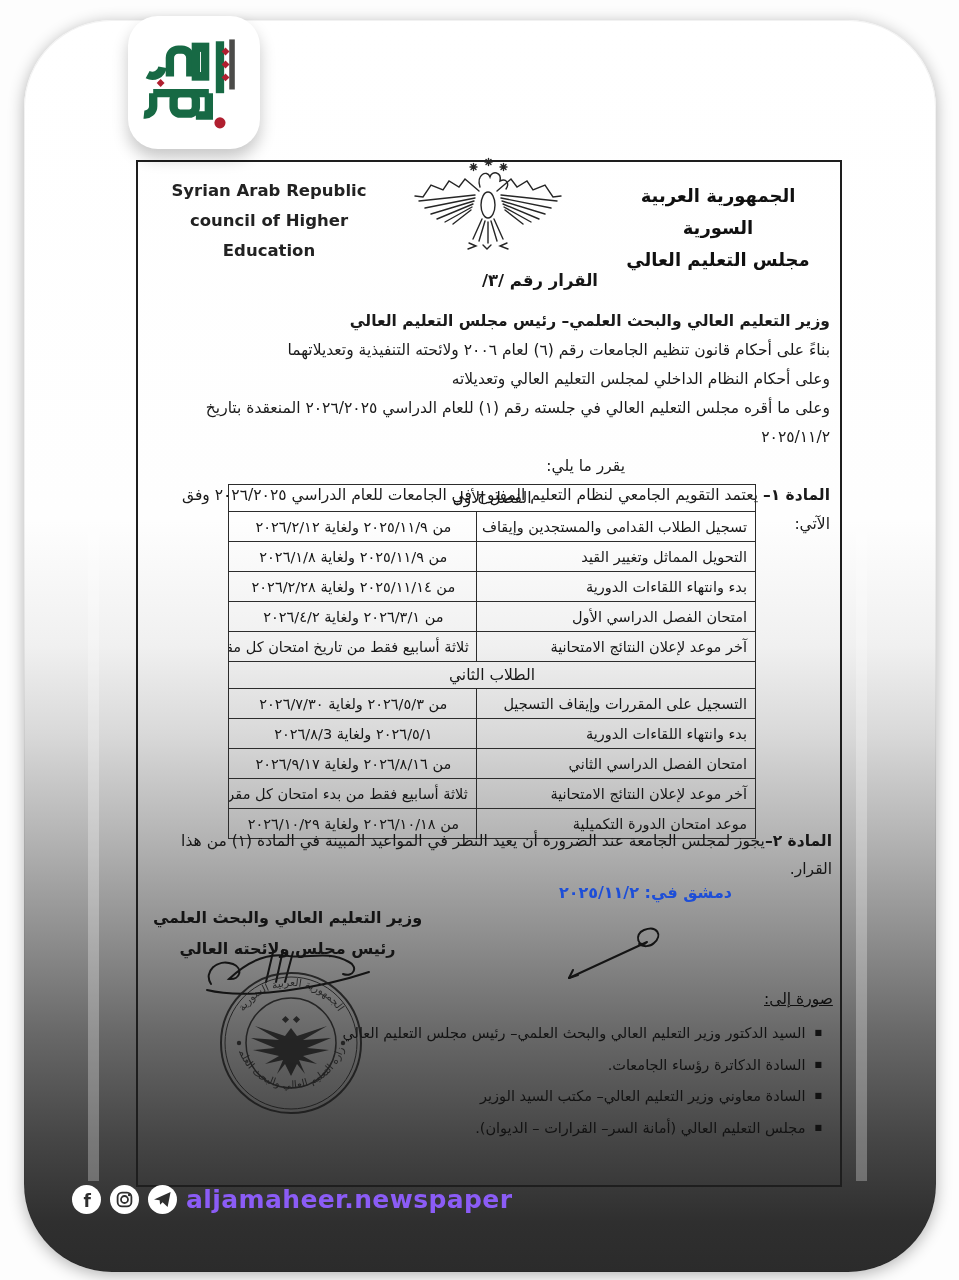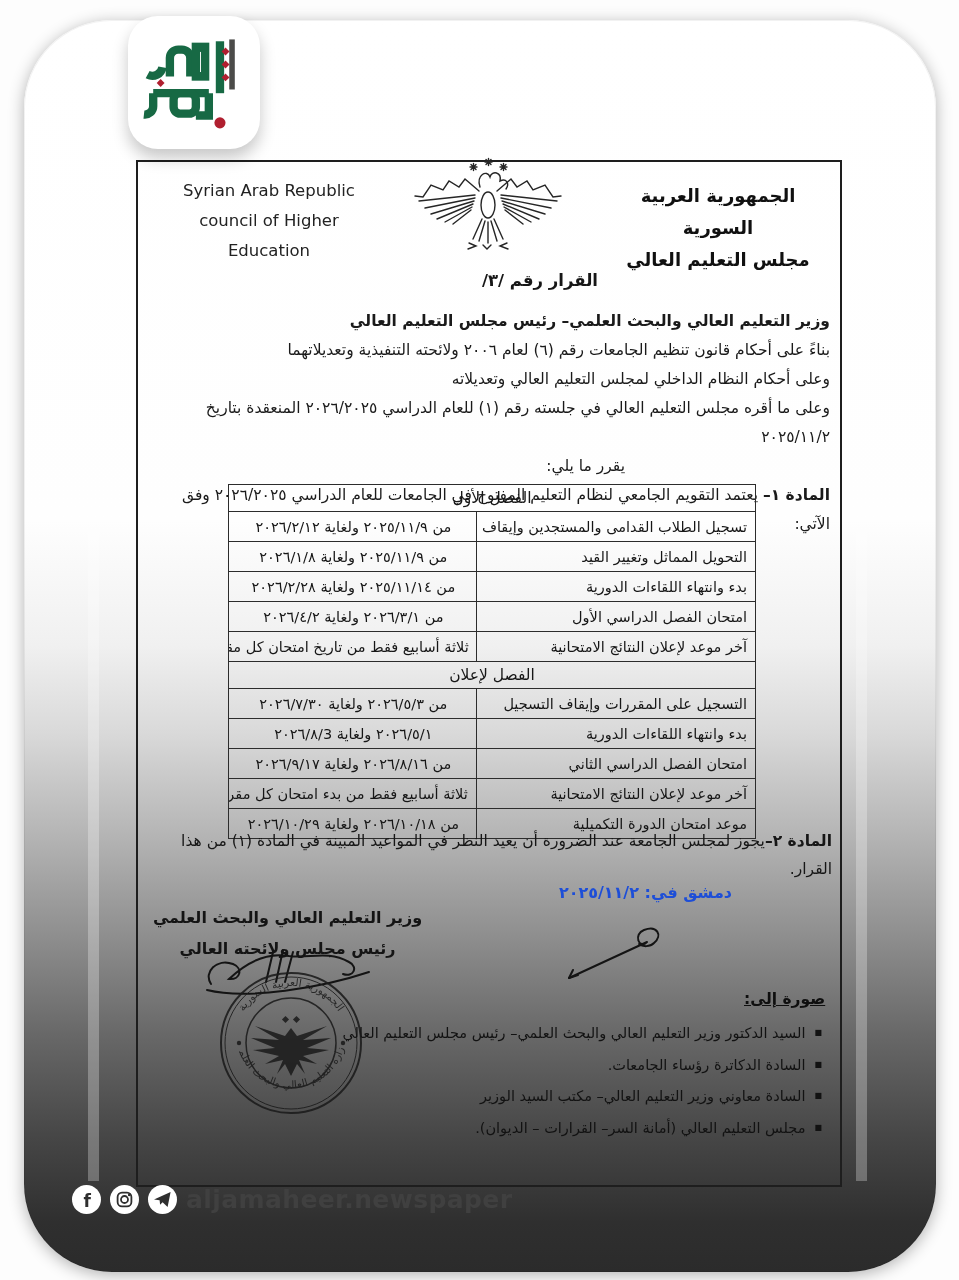--- a/index.html
+++ b/index.html
@@ -13,21 +13,21 @@
   
   .badge{position:absolute;left:128px;top:16px;width:132px;height:133px;border-radius:30px;
          background:#fff;box-shadow:0 9px 16px rgba(0,0,0,.22);
          display:flex;align-items:center;justify-content:center;}
   
   .frame{position:absolute;left:136px;top:160px;width:702px;height:1023px;border:2px solid #1e1e1e;}
   .edge{position:absolute;top:163px;height:1018px;width:11px;background:#fff;opacity:.28;}
   .edge.l{left:88px}.edge.r{left:856px}
   
   .hdr-en{position:absolute;left:158px;top:176px;width:222px;text-align:center;
-          font-weight:normal;font-size:16.5px;line-height:30px;color:#222;}
+          font-weight:bold;font-size:16.5px;line-height:30px;color:#222;}
   .eagle-svg{position:absolute;left:403px;top:157px;}
   .hdr-ar{position:absolute;left:612px;top:180px;width:212px;direction:rtl;text-align:center;
           font-weight:bold;font-size:18px;line-height:32px;color:#101010;}
   .decision{position:absolute;left:420px;top:271px;width:240px;direction:rtl;text-align:center;
             font-size:16.5px;font-weight:600;color:#161616;}
   
   .preamble{position:absolute;left:150px;top:307px;width:680px;direction:rtl;text-align:right;
             font-size:15.5px;color:#1a1a1a;}
   .preamble .ln{line-height:29px;}
   .b{font-weight:bold;}
@@ -44,30 +44,30 @@
             font-size:15.5px;line-height:28px;color:#161616;}
   .dateline{position:absolute;left:500px;top:883px;width:232px;direction:rtl;text-align:right;
             font-size:16px;font-weight:600;color:#1d4ed8;}
   
   .sig{position:absolute;left:145px;top:902px;width:285px;direction:rtl;text-align:center;
        font-weight:bold;font-size:16px;line-height:31px;color:#141414;}
   .sig1-svg{position:absolute;left:203px;top:944px;}
   .stamp-svg{position:absolute;left:216px;top:968px;opacity:.88;}
   .sig2-svg{position:absolute;left:563px;top:922px;}
   
-  .copies-h{position:absolute;left:744px;top:990px;direction:rtl;font-weight:bold;font-size:15.5px;
+  .copies-h{position:absolute;left:764px;top:990px;direction:rtl;font-weight:normal;font-size:15.5px;
             text-decoration:underline;color:#0f0f0f;}
   .copies{position:absolute;left:250px;top:1019px;width:572px;direction:rtl;text-align:right;
           font-size:14.5px;color:#121212;}
   .copies .ci{line-height:28.5px;white-space:nowrap;}
   .copies .ci::before{content:"■";font-size:8px;margin-left:9px;position:relative;top:-3px;}
   
   .footer{position:absolute;left:72px;top:1185px;display:flex;align-items:center;gap:9px;}
   .icon{width:29px;height:29px;display:block;}
-  .wm{color:#404040;font-size:25px;font-weight:bold;letter-spacing:.4px;margin-left:0;}
+  .wm{color:#8b5cf6;font-size:25px;font-weight:bold;letter-spacing:.4px;margin-left:0;}
 </style>
 </head>
 <body>
 
 <div class="stage">
   <div class="card"></div>
 
   <div class="edge l"></div>
   <div class="edge r"></div>
 
@@ -158,21 +158,21 @@
         </tr>
     <tr>
           <td class="item">امتحان الفصل الدراسي الأول</td>
           <td class="val">من ٢٠٢٦/٣/١ ولغاية ٢٠٢٦/٤/٢</td>
         </tr>
     <tr>
           <td class="item">آخر موعد لإعلان النتائج الامتحانية</td>
           <td class="val">ثلاثة أسابيع فقط من تاريخ امتحان كل مقرر</td>
         </tr>
     <tr class="sec">
-          <td colspan="2">الفصل لإعلان</td>
+          <td colspan="2">الطلاب الثاني</td>
         </tr>
     <tr>
           <td class="item">التسجيل على المقررات وإيقاف التسجيل</td>
           <td class="val">من ٢٠٢٦/٥/٣ ولغاية ٢٠٢٦/٧/٣٠</td>
         </tr>
     <tr>
           <td class="item">بدء وانتهاء اللقاءات الدورية</td>
           <td class="val">٢٠٢٦/٥/١ ولغاية ٢٠٢٦/٨/3</td>
         </tr>
     <tr>

